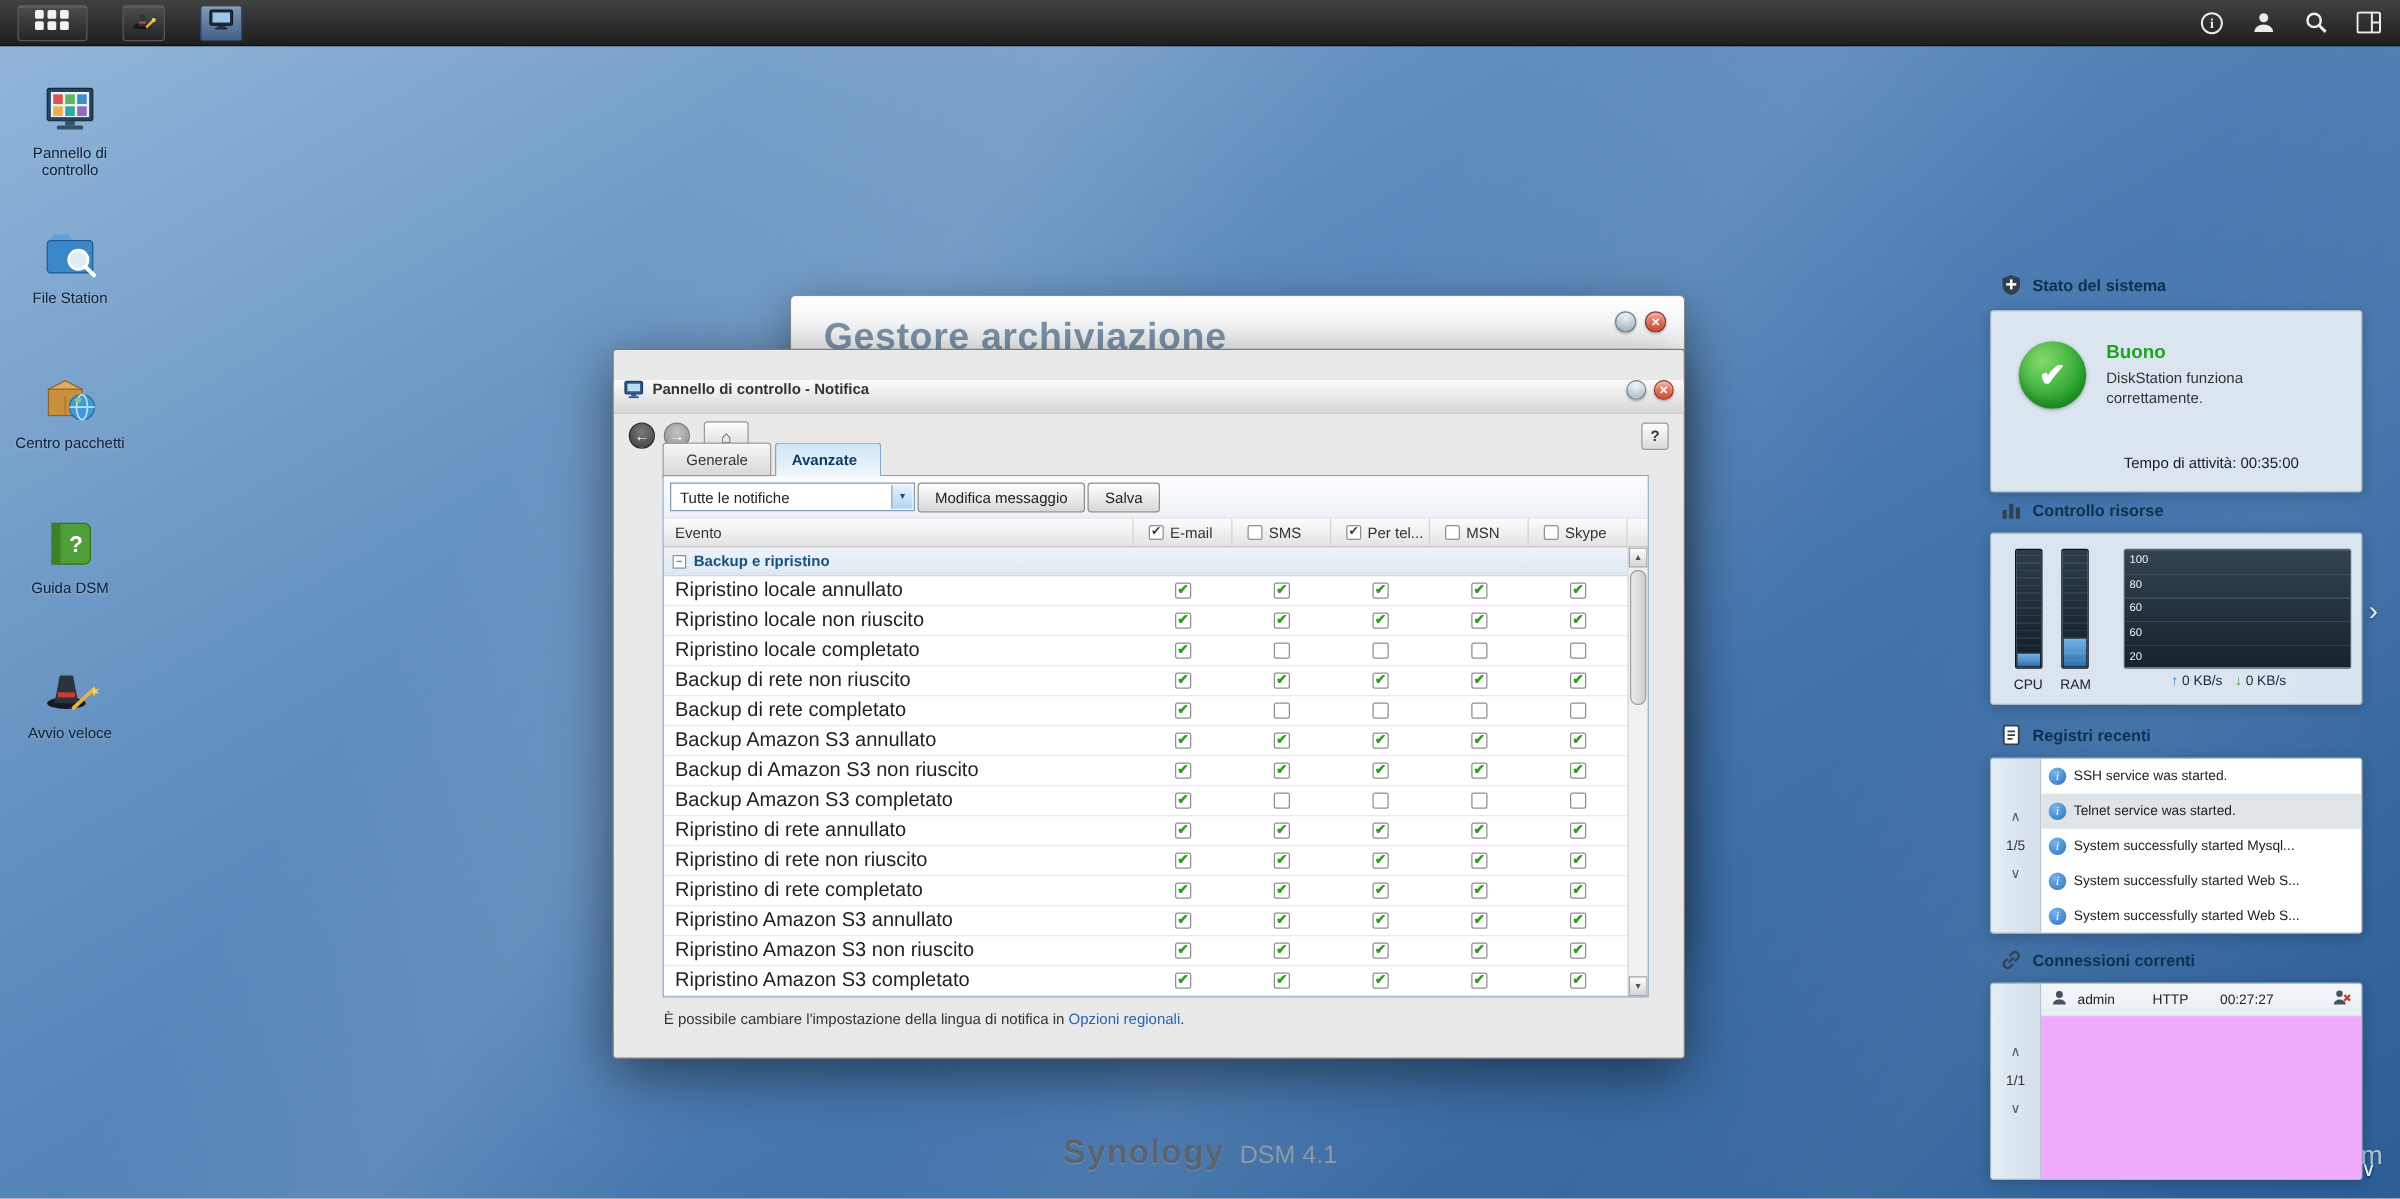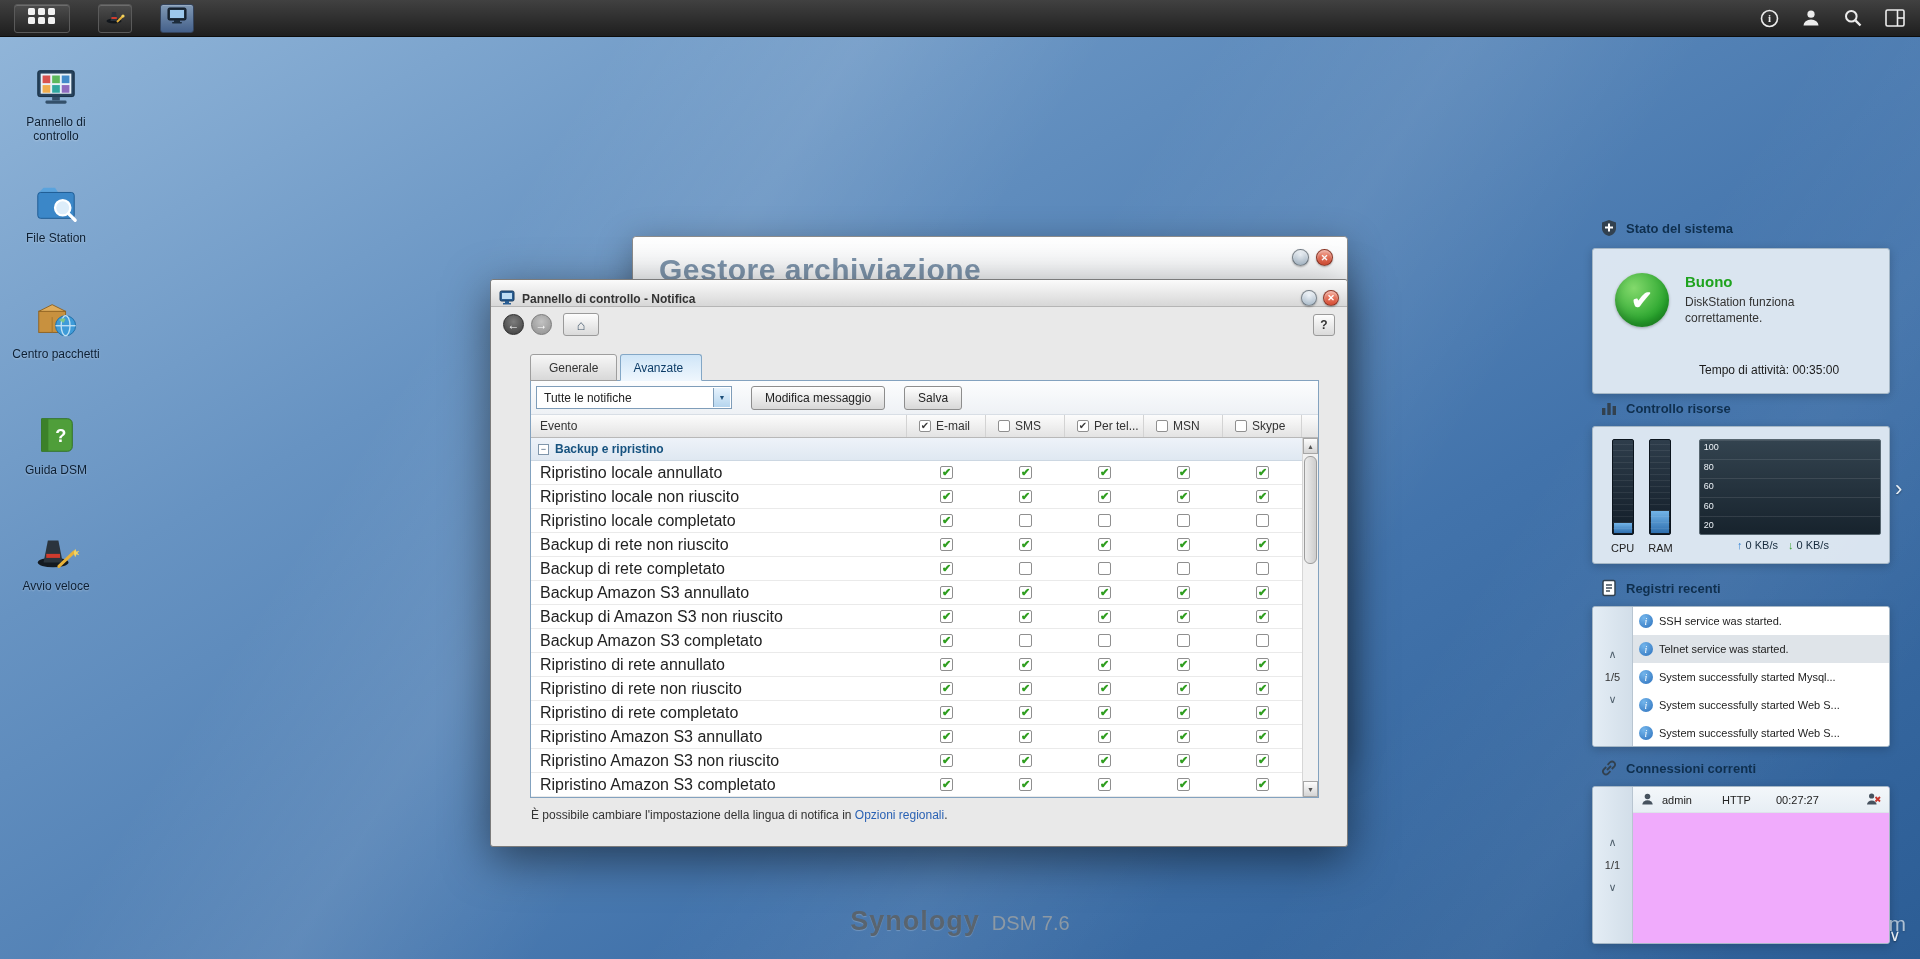--- a/index.html
+++ b/index.html
@@ -47,47 +47,47 @@
     border:1px solid rgba(0,0,0,.35);
     box-shadow:inset 0 2px 3px rgba(255,255,255,.55), 0 1px 2px rgba(0,0,0,.3); }
   .wc.min { background:radial-gradient(circle at 50% 30%, #eef3f8, #9cafc0); color:#44566a; }
   .wc.close { background:radial-gradient(circle at 50% 30%, #f2907a, #ce3a20); }
 
   
   .window { position:absolute; left:490px; top:279px; width:858px; height:568px; z-index:20;
     background:#e9e9e9; border:1px solid #7b7b7b; border-radius:3px;
     box-shadow:0 12px 45px rgba(0,0,0,.5); }
   .titlebar { height:27px; background:linear-gradient(#fbfbfb,#d7d7d7); border-bottom:1px solid #b5b5b5;
-    display:flex; align-items:flex-end; padding:0 8px; border-radius:3px 3px 0 0; }
+    display:flex; align-items:flex-start; padding:0 8px; border-radius:3px 3px 0 0;margin-top:24px; }
   .win-icon { width:16px; height:16px; margin-right:7px; flex:none; }
   .win-title { font-size:12px; font-weight:bold; color:#333; flex:1; }
   .titlebar .wc { margin-left:6px; width:16px; height:16px; }
 
   .navrow { height:35px; display:flex; align-items:center; padding:0 12px; }
   .nav-c { width:21px; height:21px; border-radius:50%; display:flex; align-items:center;
     justify-content:center; font-size:12px; color:#fff; margin-right:7px; cursor:pointer; }
   .nav-back { background:radial-gradient(circle at 50% 35%, #7d7d7d, #3a3a3a); border:1px solid #2c2c2c; }
   .nav-fwd  { background:radial-gradient(circle at 50% 35%, #c2c2c2, #8f8f8f); border:1px solid #7a7a7a; }
   .home-btn { width:36px; height:23px; border:1px solid #9a9a9a; border-radius:3px;
     background:linear-gradient(#fdfdfd,#dadada); display:flex; align-items:center; justify-content:center;
     margin-left:4px; font-size:14px; color:#3f5468; cursor:pointer; }
   .help-btn { margin-left:auto; width:22px; height:22px; border:1px solid #9a9a9a; border-radius:3px;
     background:linear-gradient(#fdfdfd,#dadada); font-size:12px; font-weight:bold; color:#333;
     display:flex; align-items:center; justify-content:center; cursor:pointer; }
 
   .tabs { position:absolute; left:39px; top:74px; display:flex; z-index:2; }
   .tab { height:27px; padding:0 18px; display:flex; align-items:center; font-size:12px; color:#333;
     background:linear-gradient(#f7f7f7,#d8d8d8); border:1px solid #9e9e9e; border-radius:3px 3px 0 0;
     margin-right:3px; cursor:pointer; }
-  .tab.active { background:linear-gradient(#cfe5f7,#eef6fd); border-color:#83a7c6; font-weight:normal;
+  .tab.active { background:linear-gradient(#cfe5f7,#eef6fd); border-color:#83a7c6; font-weight:bold;
     color:#0c3c67; border-bottom-color:#eef6fd;padding-left:12px; }
 
   .content-panel { position:absolute; left:39px; top:100px; width:789px; height:418px;
     background:#fff; border:1px solid #83a2bf; display:flex; flex-direction:column; }
-  .toolbar { height:34px; flex:none; display:flex; align-items:center; gap:19px; padding:4px 5px;
+  .toolbar { height:34px; flex:none; display:flex; align-items:center; gap:2px; padding:4px 5px;
     background:linear-gradient(#fcfdfe,#eef1f5); border-bottom:1px solid #d8dee5; }
   .dropdown { width:196px; height:23px; border:1px solid #7f9db9; background:#fff; display:flex;
     align-items:center; font-size:12px; color:#222; padding-left:7px; position:relative; cursor:pointer; }
   .dd-arrow { position:absolute; right:1px; top:1px; bottom:1px; width:17px;
     background:linear-gradient(#e7f3fd,#b5d5ee); border-left:1px solid #7f9db9;
     display:flex; align-items:center; justify-content:center; font-size:7px; color:#1b4e79; }
   .btn { height:24px; padding:0 13px; font-size:12px; color:#222; border:1px solid #8d8d8d;
     border-radius:3px; background:linear-gradient(#fefefe,#d8d8d8); cursor:pointer; font-family:inherit; }
 
   .thead { height:23px; flex:none; display:flex; align-items:stretch;
@@ -824,21 +824,21 @@
               <line x1="9.5" y1="5" x2="14" y2="9.5" stroke="#c8372d" stroke-width="1.8"></line>
               <line x1="14" y1="5" x2="9.5" y2="9.5" stroke="#c8372d" stroke-width="1.8"></line>
             </svg></span>
         </div>
       </div>
   </div>
   <div class="bottom-chev">∨</div>
 
   <div class="dsm-logo">
     <span class="logo-brand">Synology</span>
-    <span class="logo-ver">DSM 7.6</span>
+    <span class="logo-ver">DSM 4.1</span>
   </div>
   <div class="watermark">
     <span>
       <svg width="40" height="40" viewBox="0 0 40 40" opacity="0.55">
           <path d="M20 3 L36 12 V30 L20 37 L4 30 V12 z" fill="rgba(220,232,244,.35)" stroke="rgba(240,246,252,.7)" stroke-width="1.5"></path>
           <path d="M20 3 V20 L36 12 M20 20 L4 12 M20 20 V37" stroke="rgba(240,246,252,.6)" stroke-width="1.2" fill="none"></path>
         </svg>
     </span>
     <span class="wm-text">xtremehardware.com</span>
   </div>

